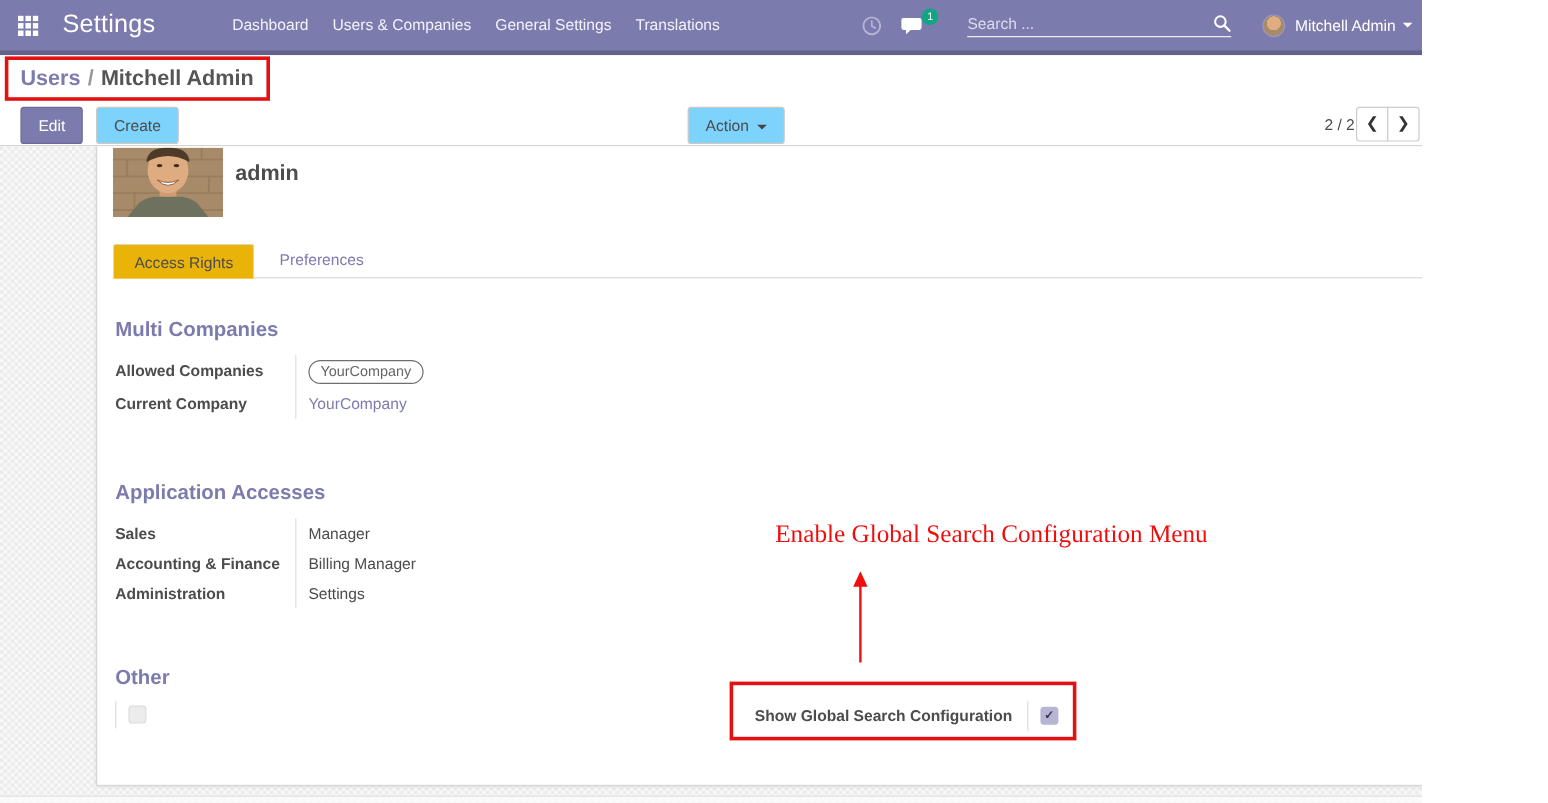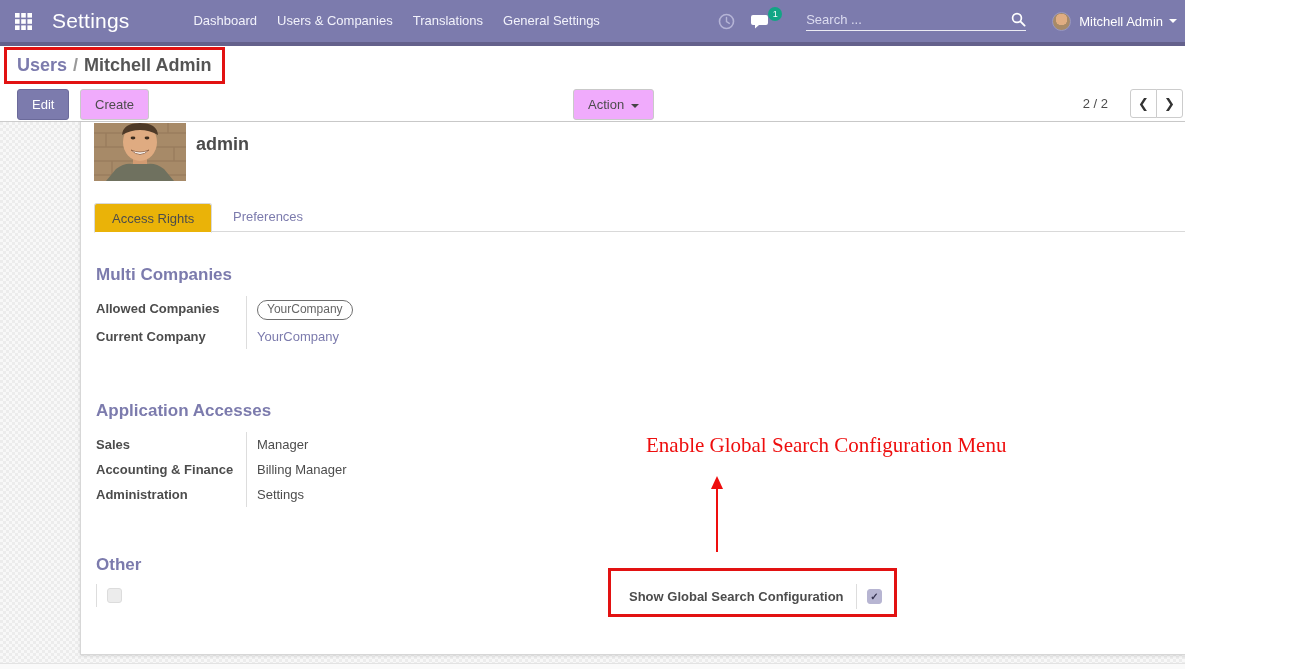--- a/index.html
+++ b/index.html
@@ -31,29 +31,29 @@
 
   
   .control-panel { position:absolute; top:46px; left:0; right:0; height:76px; background:#fff; border-bottom:1px solid #ccc; }
   .crumb-frame { position:absolute; left:4px; top:1px; width:221px; height:37px; border:3px solid #e21212;
     display:flex; align-items:center; padding-left:10px;font-weight:bold; }
   .crumb { font-size:18px; white-space:nowrap; }
   .crumb .link { color:#7c7bad; cursor:pointer; }
   .crumb .sep { color:#999; margin:0 6px; }
   .crumb .current { color:#555; }
   .btn { display:inline-block; font-size:13px; line-height:1; padding:8px 14px; border-radius:3px;
-    border:1px solid #c9c9c9; background:#f0abfc; color:#4c4c4c; cursor:pointer; font-family:inherit; }
+    border:1px solid #c9c9c9; background:#7dd3fc; color:#4c4c4c; cursor:pointer; font-family:inherit; }
   .btn-primary { background:var(--accent,#7c7bad); border-color:#6b6a9a; color:#fff; }
   .cp-left { position:absolute; left:17px; top:43px; }
   .cp-left .btn { margin-right:7px; }
   .cp-center { position:absolute; left:573px; top:43px; }
   .caret-d { display:inline-block; width:0; height:0; border-left:4px solid transparent; border-right:4px solid transparent;
     border-top:4px solid #444; margin-left:7px; vertical-align:1px; }
   .cp-right { position:absolute; right:2px; top:43px; display:flex; align-items:center; }
-  .pager-value { margin-right:22px; color:#4c4c4c; }
+  .pager-value { margin-right:1px; color:#4c4c4c; }
   .pager-btns { display:flex; }
   .pager-btn { width:27px; height:29px; border:1px solid #ccc; background:#fff; cursor:pointer;
     display:flex; align-items:center; justify-content:center; color:#333; }
   .pager-btn.prev { border-radius:3px 0 0 3px; }
   .pager-btn.next { border-radius:0 3px 3px 0; margin-left:-1px; }
   .chev { font-family:"DejaVu Sans", sans-serif; font-size:13px; font-weight:bold; }
 
   
   .content { position:absolute; top:122px; left:0; right:0; bottom:0;
     background-color:#f1f1f1;
@@ -109,22 +109,22 @@
           <rect x="0" y="12.4" width="4.6" height="4.6"></rect>
             <rect x="6.2" y="12.4" width="4.6" height="4.6"></rect>
             <rect x="12.4" y="12.4" width="4.6" height="4.6"></rect>
         </g>
       </svg>
     </div>
     <div class="app-title">Settings</div>
     <div class="nav-menu">
       <div class="nav-item">Dashboard</div>
       <div class="nav-item">Users &amp; Companies</div>
+      <div class="nav-item">General Settings</div>
       <div class="nav-item">Translations</div>
-      <div class="nav-item">General Settings</div>
     </div>
     <div class="nav-right">
       <div class="sys-icon">
         <svg width="17" height="17" viewBox="0 0 17 17">
           <circle cx="8.5" cy="8.5" r="7" fill="none" stroke="#b5b4d6" stroke-width="1.6"></circle>
           <path d="M8.5 4.5 V8.7 L11.3 10.4" fill="none" stroke="#b5b4d6" stroke-width="1.4" stroke-linecap="round"></path>
         </svg>
       </div>
       <div class="sys-icon">
         <svg width="21" height="17" viewBox="0 0 21 17">

